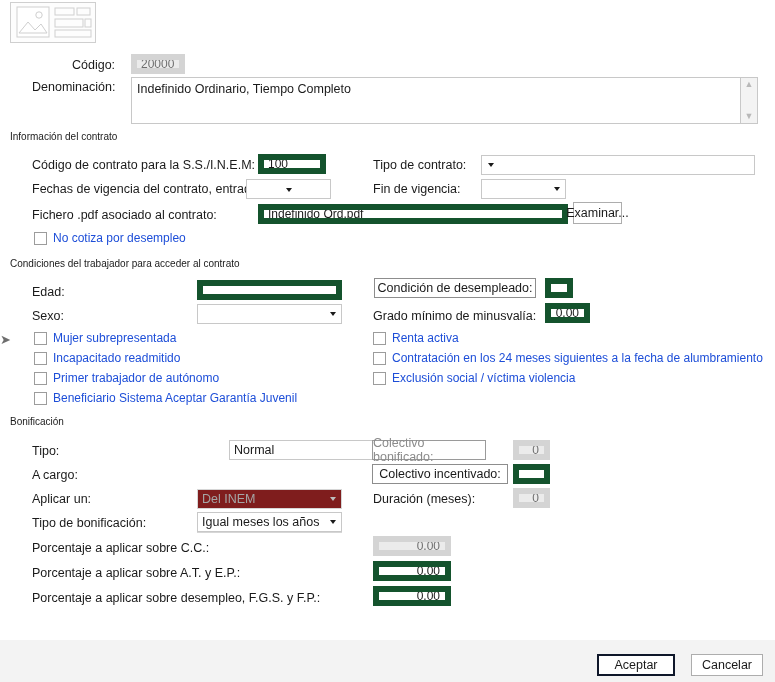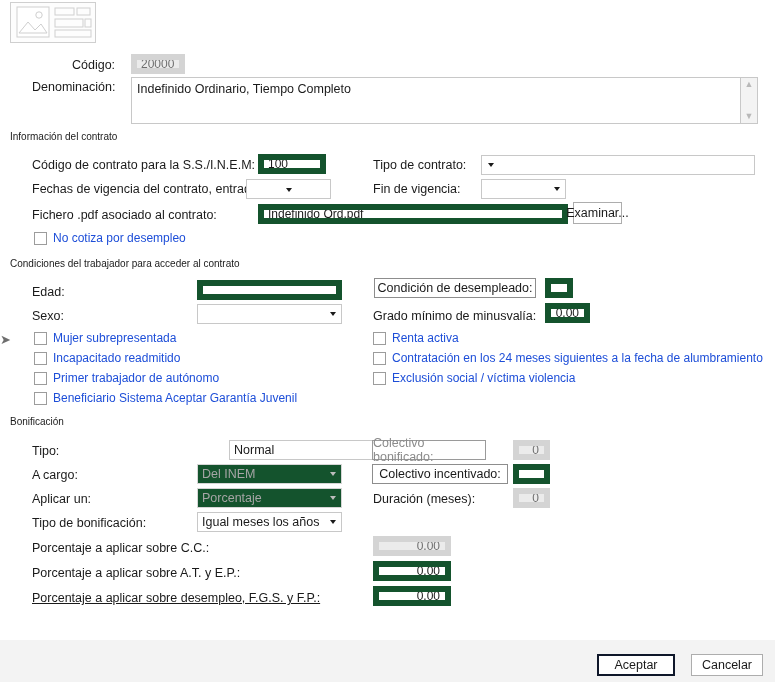--- a/index.html
+++ b/index.html
@@ -134,21 +134,21 @@
     justify-content: center;
     flex: 0 0 17px;
   }
   .combo .carrow::after {
     content: "";
     width: 0; height: 0;
     border-left: 3.5px solid transparent;
     border-right: 3.5px solid transparent;
     border-top: 4px solid #1a1a1a;
   }
-  .combo.disabled { background: #14532d; border-color: #d6d6d6; }
+  .combo.disabled { background: #7f1d1d; border-color: #d6d6d6; margin-top: 25px; }
   .combo.disabled .cval { color: #a5a5a5; }
   .combo.disabled .carrow::after { border-top-color: #bdbdbd; }
 
   
   .chk {
     position: absolute;
     display: flex;
     align-items: center;
     white-space: nowrap;
   }
@@ -354,18 +354,18 @@
 
 <div class="lbl" style="left:373px; top:492px;">Duración (meses):</div>
 <input class="fld disabled num" style="left: 513px; top: 488px; width: 37px;" readonly="" value="0">
 
 <div class="lbl" style="left:32px; top:541px;">Porcentaje a aplicar sobre C.C.:</div>
 <input class="fld disabled num" style="left: 373px; top: 536px; width: 78px;" readonly="" value="0,00">
 
 <div class="lbl" style="left:32px; top:566px;">Porcentaje a aplicar sobre A.T. y E.P.:</div>
 <input class="fld num" style="left: 373px; top: 561px; width: 78px;" value="0,00">
 
-<div class="lbl" style="left:32px; top:591px;text-decoration:underline;">Porcentaje a aplicar sobre desempleo, F.G.S. y F.P.:</div>
+<div class="lbl" style="left:32px; top:591px;">Porcentaje a aplicar sobre desempleo, F.G.S. y F.P.:</div>
 <input class="fld num" style="left: 373px; top: 586px; width: 78px;" value="0,00">
 
 <div class="footer"></div>
 <div class="btn primary" style="left:597px; top:654px; width:78px; height:22px;">Aceptar</div>
 <div class="btn" style="left:691px; top:654px; width:72px; height:22px;">Cancelar</div>
 
 </body></html>

